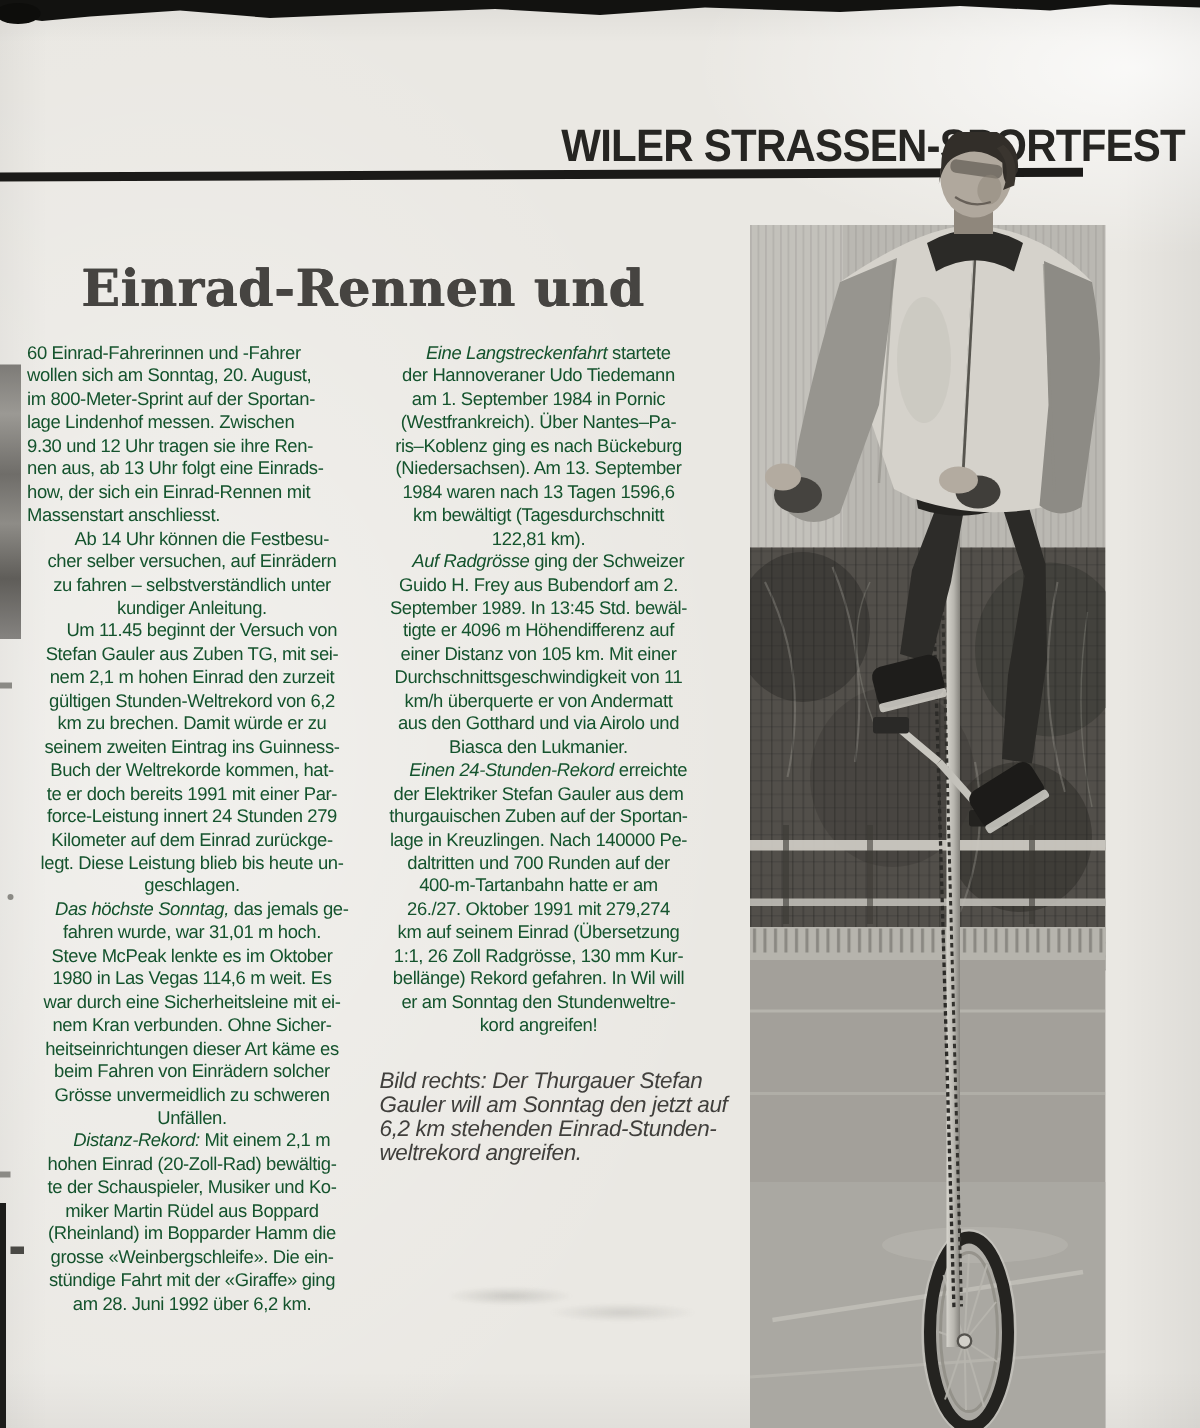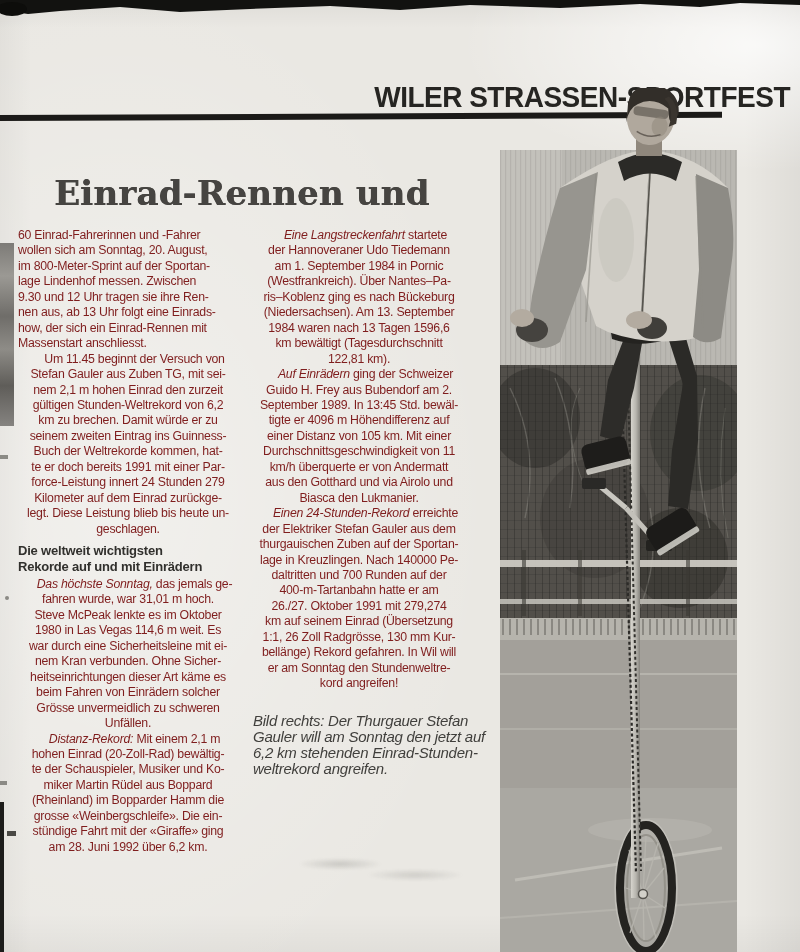--- a/index.html
+++ b/index.html
@@ -34,21 +34,21 @@
     font-size:34px;line-height:38px;color:#464441;letter-spacing:.2px;
     text-shadow:.4px 0 0 #464441;
   }
   .headline span{display:block;}
 
   .col{position:absolute;top:228px;z-index:1;}
   .col-left{left:18px;width:220px;}
   .col-middle{left:253px;width:212px;}
   .col p{
     margin:0;white-space:pre;
-    font-size:12.3px;line-height:15.45px;letter-spacing:-.25px;color:#7f1d1d;
+    font-size:12.3px;line-height:15.45px;letter-spacing:-.25px;color:#14532d;
   }
   .col p.indent{text-indent:13px;text-align:center;}
   .col .lead{font-style:italic;}
   .col p.subhead{font-weight:700;font-size:13px;line-height:15.45px;margin:6px 0 3px;color:#31302d;letter-spacing:-.2px;}
   .col p.caption{font-style:italic;margin-top:21px;font-size:15px;line-height:16px;color:#403f3c;}
 
   .photo{position:absolute;left:500px;top:88px;width:237px;height:864px;z-index:2;}
 
   
   .edge-photo-sliver{position:absolute;left:0;top:243px;width:14px;height:183px;z-index:1;
@@ -86,34 +86,36 @@
 
 <div class="col col-left">
     <p class="para">60 Einrad-Fahrerinnen und -Fahrer
 wollen sich am Sonntag, 20. August,
 im 800-Meter-Sprint auf der Sportan-
 lage Lindenhof messen. Zwischen
 9.30 und 12 Uhr tragen sie ihre Ren-
 nen aus, ab 13 Uhr folgt eine Einrads-
 how, der sich ein Einrad-Rennen mit
 Massenstart anschliesst.</p>
+    <p class="para indent">Ab 14 Uhr können die Festbesu-
+cher selber versuchen, auf Einrädern
+zu fahren – selbstverständlich unter
+kundiger Anleitung.</p>
     <p class="para indent">Um 11.45 beginnt der Versuch von
 Stefan Gauler aus Zuben TG, mit sei-
 nem 2,1 m hohen Einrad den zurzeit
 gültigen Stunden-Weltrekord von 6,2
 km zu brechen. Damit würde er zu
 seinem zweiten Eintrag ins Guinness-
 Buch der Weltrekorde kommen, hat-
 te er doch bereits 1991 mit einer Par-
 force-Leistung innert 24 Stunden 279
 Kilometer auf dem Einrad zurückge-
 legt. Diese Leistung blieb bis heute un-
 geschlagen.</p>
-    <p class="subhead">Die weltweit wichtigsten
-Rekorde auf und mit Einrädern</p>
     <p class="para indent"><span class="lead">Das höchste Sonntag,</span> das jemals ge-
 fahren wurde, war 31,01 m hoch.
 Steve McPeak lenkte es im Oktober
 1980 in Las Vegas 114,6 m weit. Es
 war durch eine Sicherheitsleine mit ei-
 nem Kran verbunden. Ohne Sicher-
 heitseinrichtungen dieser Art käme es
 beim Fahren von Einrädern solcher
 Grösse unvermeidlich zu schweren
 Unfällen.</p>
@@ -129,21 +131,21 @@
 <div class="col col-middle">
     <p class="para indent"><span class="lead">Eine Langstreckenfahrt</span> startete
 der Hannoveraner Udo Tiedemann
 am 1. September 1984 in Pornic
 (Westfrankreich). Über Nantes–Pa-
 ris–Koblenz ging es nach Bückeburg
 (Niedersachsen). Am 13. September
 1984 waren nach 13 Tagen 1596,6
 km bewältigt (Tagesdurchschnitt
 122,81 km).</p>
-    <p class="para indent"><span class="lead">Auf Einrädern</span> ging der Schweizer
+    <p class="para indent"><span class="lead">Auf Radgrösse</span> ging der Schweizer
 Guido H. Frey aus Bubendorf am 2.
 September 1989. In 13:45 Std. bewäl-
 tigte er 4096 m Höhendifferenz auf
 einer Distanz von 105 km. Mit einer
 Durchschnittsgeschwindigkeit von 11
 km/h überquerte er von Andermatt
 aus den Gotthard und via Airolo und
 Biasca den Lukmanier.</p>
     <p class="para indent"><span class="lead">Einen 24-Stunden-Rekord</span> erreichte
 der Elektriker Stefan Gauler aus dem

